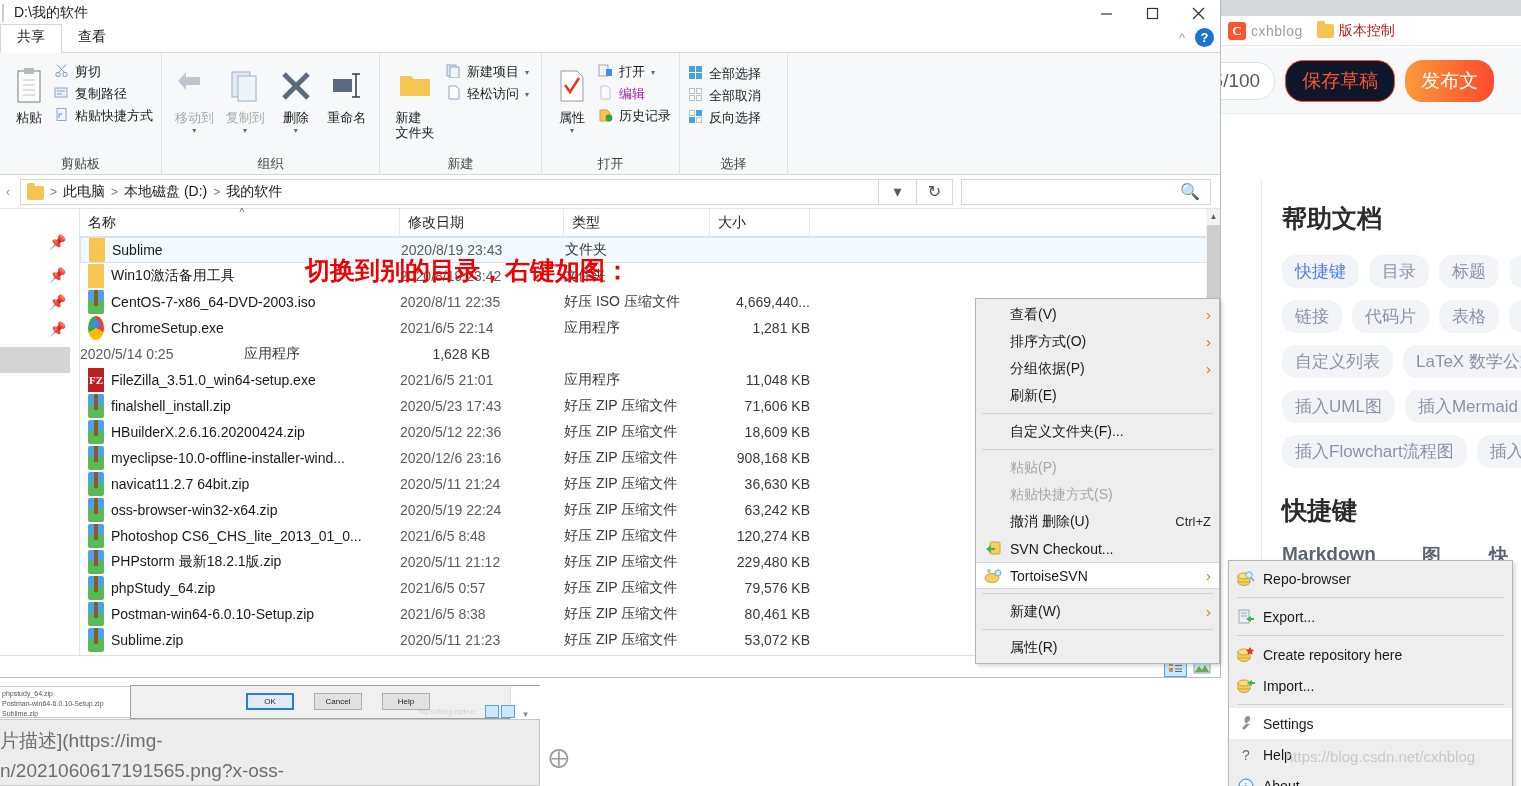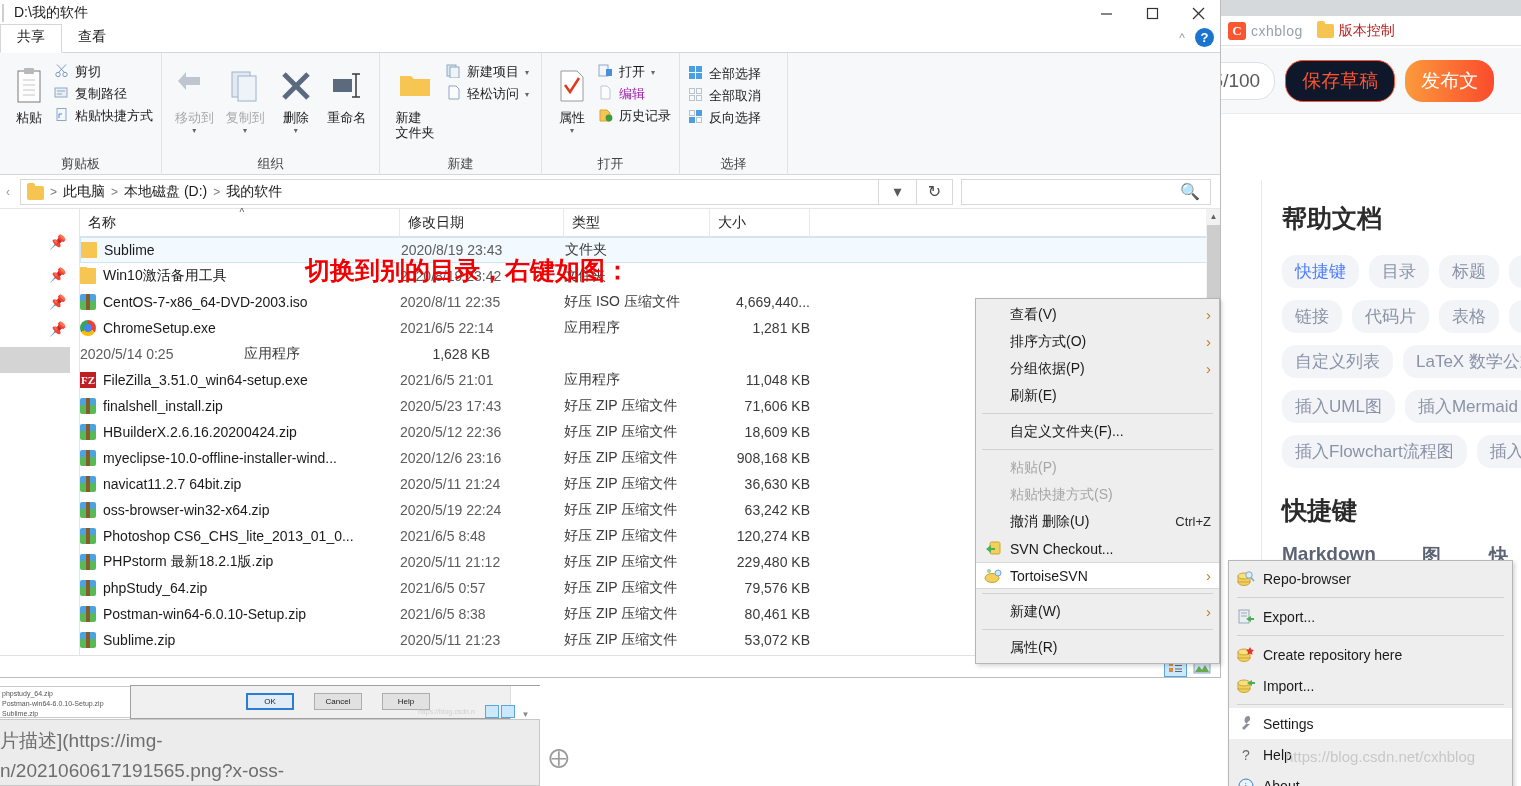--- a/index.html
+++ b/index.html
@@ -157,25 +157,25 @@
   .navpane .sel-block { position: absolute; left: 0; width: 70px; height: 26px; background: #d4d4d4; }
 
   .filelist { position: absolute; left: 80px; top: 209px; width: 1141px; height: 446px; background: #fff; }
   .fl-header { height: 28px; display: flex; align-items: center; border-bottom: 1px solid #e1e1e1;
                font-size: 14px; color: #1e1e1e; position: relative; }
   .fl-th { height: 28px; display: flex; align-items: center; padding-left: 8px; border-right: 1px solid #e9e9e9; position: relative; }
   .sort-caret { position: absolute; left: 50%; top: -2px; font-size: 10px; color: #555; }
   .fl-rows { position: relative; }
   .fl-row { height: 26px; display: flex; align-items: center; font-size: 14px; color: #1a1a1a; }
   .fl-row.selected { background: #f2f9ff; border: 1px solid #cfe6fa; height: 26px; }
-  .c-name { width: 320px; display: flex; align-items: center; gap: 7px; overflow: hidden; white-space: nowrap; }
+  .c-name { width: 320px; display: flex; align-items: center; gap: 7px; padding-left: 8px; overflow: hidden; white-space: nowrap; }
   .c-date { width: 164px; color: #5c5c5c; }
   .c-type { width: 146px; color: #3a3a3a; }
   .c-size { width: 100px; text-align: right; color: #3a3a3a; }
-  .ico { width: 16px; height: 16px; flex: none; position: relative; }
+  .ico { width: 16px; height: 24px; flex: none; position: relative; }
   .ico-folder { background: #f6c552; border-radius: 1px; }
   .ico-folder:before { content:""; position:absolute; left:0; top:-3px; width:7px; height:4px; background:#f6c552; border-radius:1px 1px 0 0; }
   .ico-zip { background: linear-gradient(#4ba3e3 0 45%, #58b957 45% 100%); border-radius: 2px; }
   .ico-zip:after { content:""; position:absolute; left:6px; top:0; width:4px; height:16px; background:#8a5a2b; }
   .ico-chrome { border-radius: 50%; background: conic-gradient(#ea4335 0 33%, #fbbc05 33% 66%, #34a853 66% 100%); }
   .ico-chrome:after { content:""; position:absolute; left:4px; top:4px; width:8px; height:8px; border-radius:50%; background:#4285f4; }
   .ico-msi { background: #e8eef6; border: 1px solid #9bb0c9; border-radius: 1px; }
   .ico-msi:after { content:""; position:absolute; right:0; bottom:0; width:8px; height:8px; background:#4caf50; border-radius:1px; }
   .ico-fz { background: #bf2026; color: #fff; font-size: 11px; font-weight: bold; display:flex; align-items:center; justify-content:center; font-family:"Liberation Serif", serif; }
 

